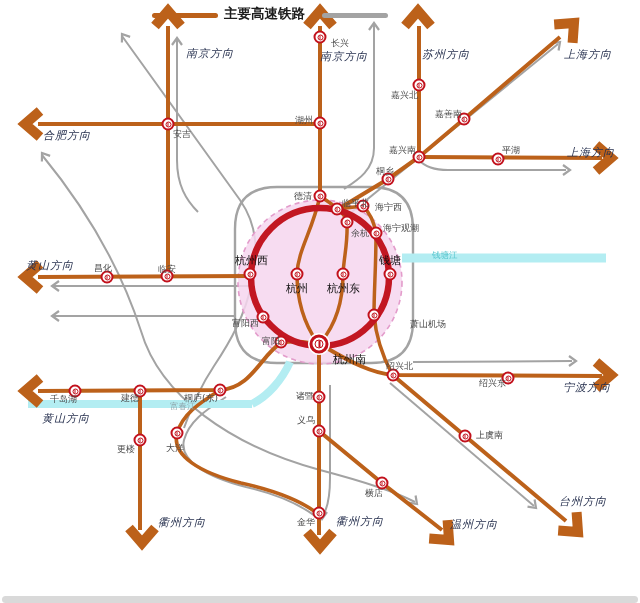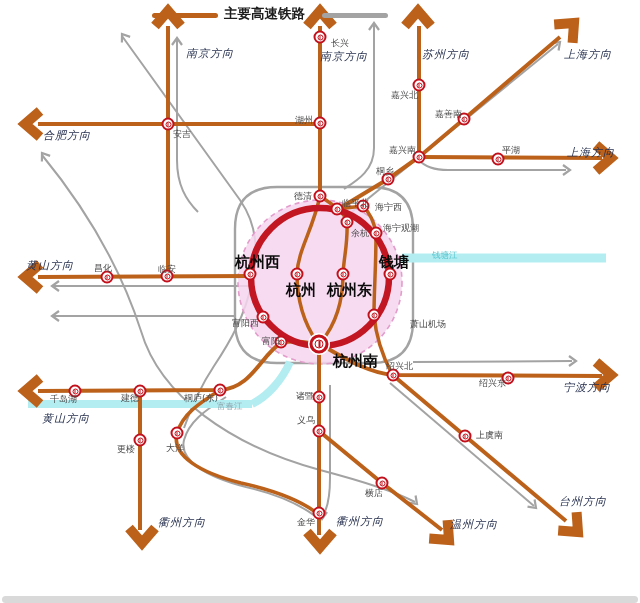--- a/index.html
+++ b/index.html
@@ -7,21 +7,21 @@
        font-family:"DejaVu Sans",sans-serif;}
   #net{position:absolute;left:0;top:0;}
   .st{position:absolute;width:13px;height:13px;border:2.6px solid #c2111c;border-radius:50%;
       background:#fff;box-sizing:border-box;transform:translate(-50%,-50%);
       display:flex;align-items:center;justify-content:center;z-index:5;}
   .st .g{width:6px;height:6px;border:1.3px solid #c2111c;border-radius:50%;box-sizing:border-box;
       background:linear-gradient(#c2111c,#c2111c) center/1.4px 100% no-repeat;}
   .st.big{width:19px;height:19px;border-width:3.2px;box-shadow:0 0 0 1.5px #fff;}
   .st.big .g{width:9px;height:9px;border-width:1.8px;background:linear-gradient(#c2111c,#c2111c) center/2px 100% no-repeat;}
   .slabel{position:absolute;font-size:9px;line-height:1;color:#4a4a4a;white-space:nowrap;z-index:6;}
-  .slabel.major{font-size:15px;font-weight:bold;color:#0b0b0b;}
+  .slabel.major{font-size:11px;font-weight:normal;color:#0b0b0b;}
   .dlabel{position:absolute;font-size:11px;font-weight:normal;font-style:italic;color:#27314f;
       white-space:nowrap;letter-spacing:1px;z-index:6;}
   .rlabel{position:absolute;font-size:8.5px;line-height:1;white-space:nowrap;z-index:3;}
   .legend{position:absolute;left:0;top:549;width:639px;height:30px;z-index:7;}
   .swatch{position:absolute;height:5px;width:66px;border-radius:3px;top:13px;}
   .ltext{position:absolute;top:5px;font-size:13.5px;font-weight:bold;color:#1d1d1d;white-space:nowrap;}
   .bottombar{position:absolute;left:2px;right:2px;top:596px;height:7px;background:#d9d9d9;
       border-radius:4px;z-index:2;}
 </style>
 </head>
@@ -259,21 +259,21 @@
       <div class="dlabel" style="left: 567px; top: 145px;">上海方向</div>
       <div class="dlabel" style="left: 43px; top: 128px;">合肥方向</div>
       <div class="dlabel" style="left: 26px; top: 258px;">黄山方向</div>
       <div class="dlabel" style="left: 42px; top: 411px;">黄山方向</div>
       <div class="dlabel" style="left: 158px; top: 515px;">衢州方向</div>
       <div class="dlabel" style="left: 336px; top: 514px;">衢州方向</div>
       <div class="dlabel" style="left: 450px; top: 517px;">温州方向</div>
       <div class="dlabel" style="left: 559px; top: 494px;">台州方向</div>
       <div class="dlabel" style="left: 563px; top: 380px;">宁波方向</div>
       <div class="rlabel" style="left: 432px; top: 251px; color: rgb(84, 195, 204);">钱塘江</div>
-      <div class="rlabel" style="left: 170px; top: 402px; color: rgb(143, 166, 173); margin-left: 47px;">富春江</div>
+      <div class="rlabel" style="left: 170px; top: 402px; color: rgb(143, 166, 173);">富春江</div>
     </div>
 
   <div class="legend">
     <div class="swatch" style="left:152px;background:#bc611a;"></div>
     <div class="ltext" style="left:224px;">主要高速铁路</div>
     <div class="swatch" style="left:322px;background:#a3a3a3;"></div>
   </div>
 
   <div class="bottombar"></div>
 </div>

